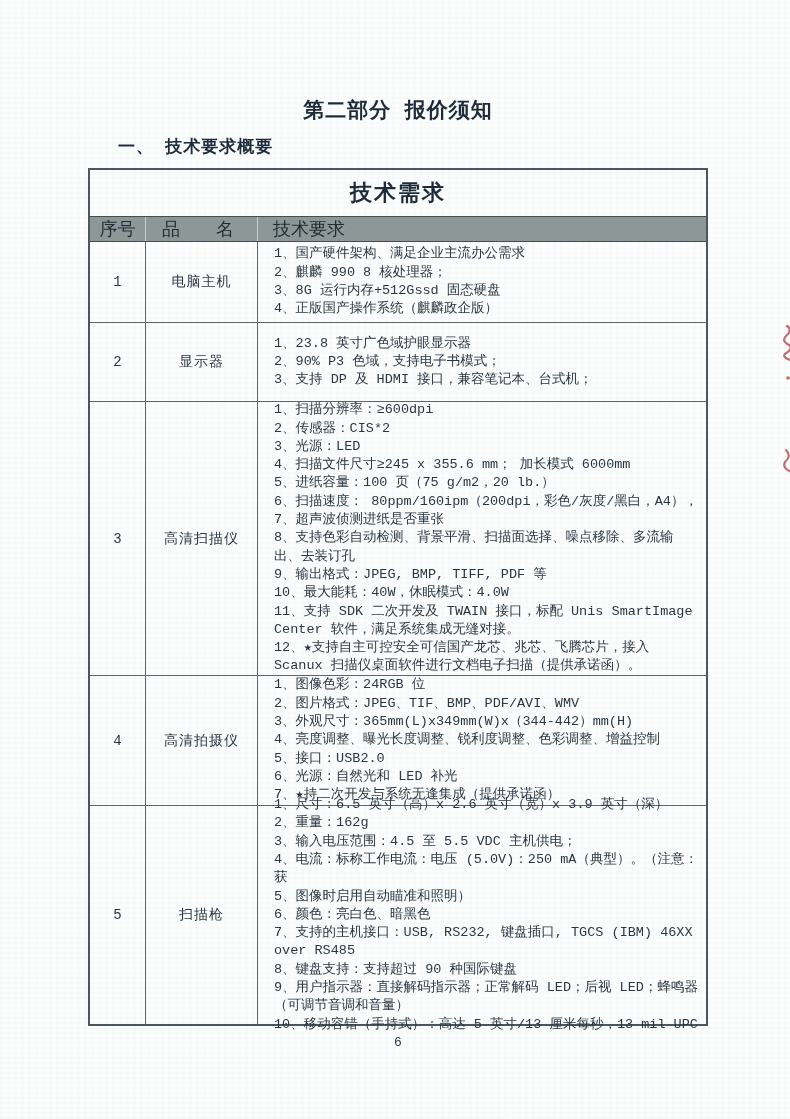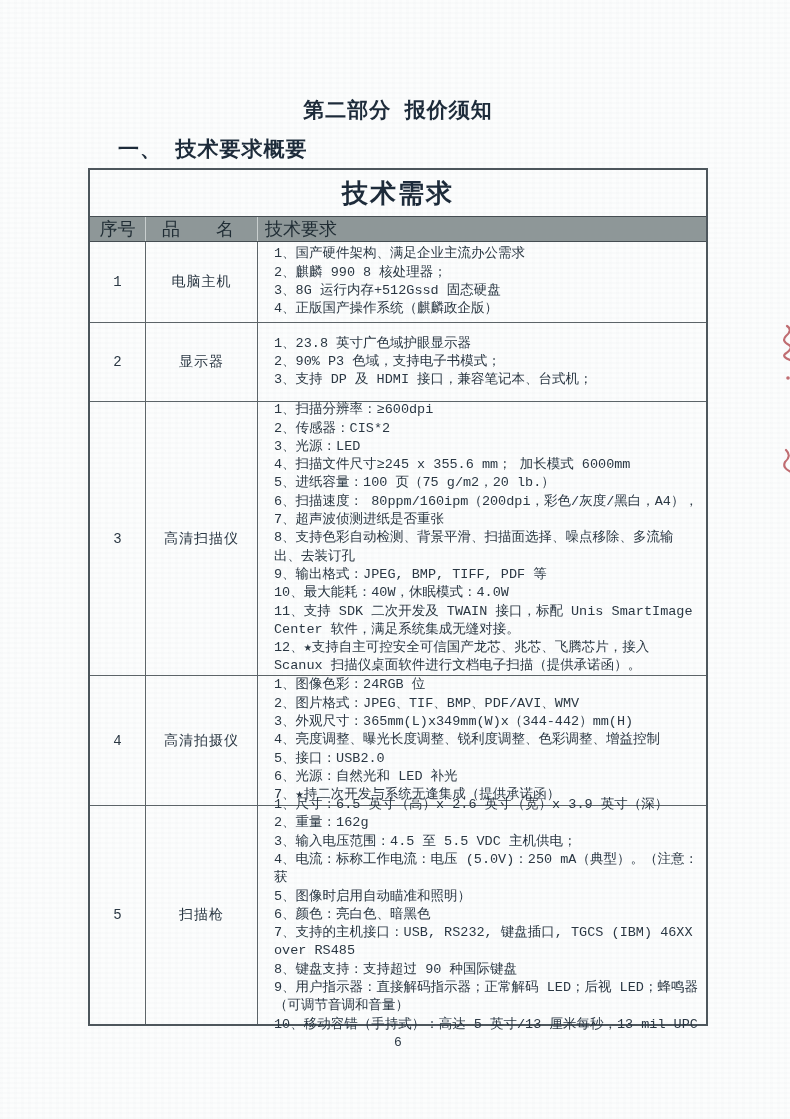--- a/index.html
+++ b/index.html
@@ -15,46 +15,46 @@
     font-family:Liberation Mono, monospace;
     color:#2a3743;
   }
   .doc-title{
     position:absolute;top:96px;left:88px;width:620px;
     margin:0;text-align:center;
     font-size:21px;font-weight:bold;color:#1d2b3a;letter-spacing:1px;
   }
   .section-heading{
     position:absolute;top:135px;left:118px;margin:0;
-    font-size:21px;font-weight:bold;color:#1d2b3a;letter-spacing:1px;
+    font-size:17px;font-weight:bold;color:#1d2b3a;letter-spacing:1px;
   }
   .spec-table{
     position:absolute;top:168px;left:88px;width:620px;
     border:2px solid #4d565c;
     box-sizing:border-box;
     background:transparent;
   }
   .table-caption{
     height:46px;box-sizing:border-box;
     display:flex;align-items:center;justify-content:center;
-    font-size:26px;font-weight:bold;color:#1d2b3a;letter-spacing:2px;
+    font-size:22px;font-weight:bold;color:#1d2b3a;letter-spacing:2px;
   }
   .thead{
     display:flex;
     height:26px;box-sizing:border-box;
     background:#8e9798;
     border-top:1px solid #454d52;
     border-bottom:1px solid #454d52;
     color:#1f2c34;
     font-size:18px;
   }
   .thead .hcell{box-sizing:border-box;display:flex;align-items:center;}
   .h-no{width:55px;justify-content:center;}
   .h-name{width:112px;border-left:1px solid #c9cfcf;padding-left:16px;}
-  .h-req{flex:1;border-left:1px solid #c9cfcf;padding-left:7px;}
+  .h-req{flex:1;border-left:1px solid #c9cfcf;padding-left:15px;}
   .trow{
     display:flex;box-sizing:border-box;
     border-top:1px solid #5c6468;
   }
   .trow:first-child{border-top:none;}
   .trow:nth-child(1){height:80px;}
   .trow:nth-child(2){height:79px;}
   .trow:nth-child(3){height:274px;}
   .trow:nth-child(4){height:130px;}
   .trow:nth-child(5){height:219px;}

